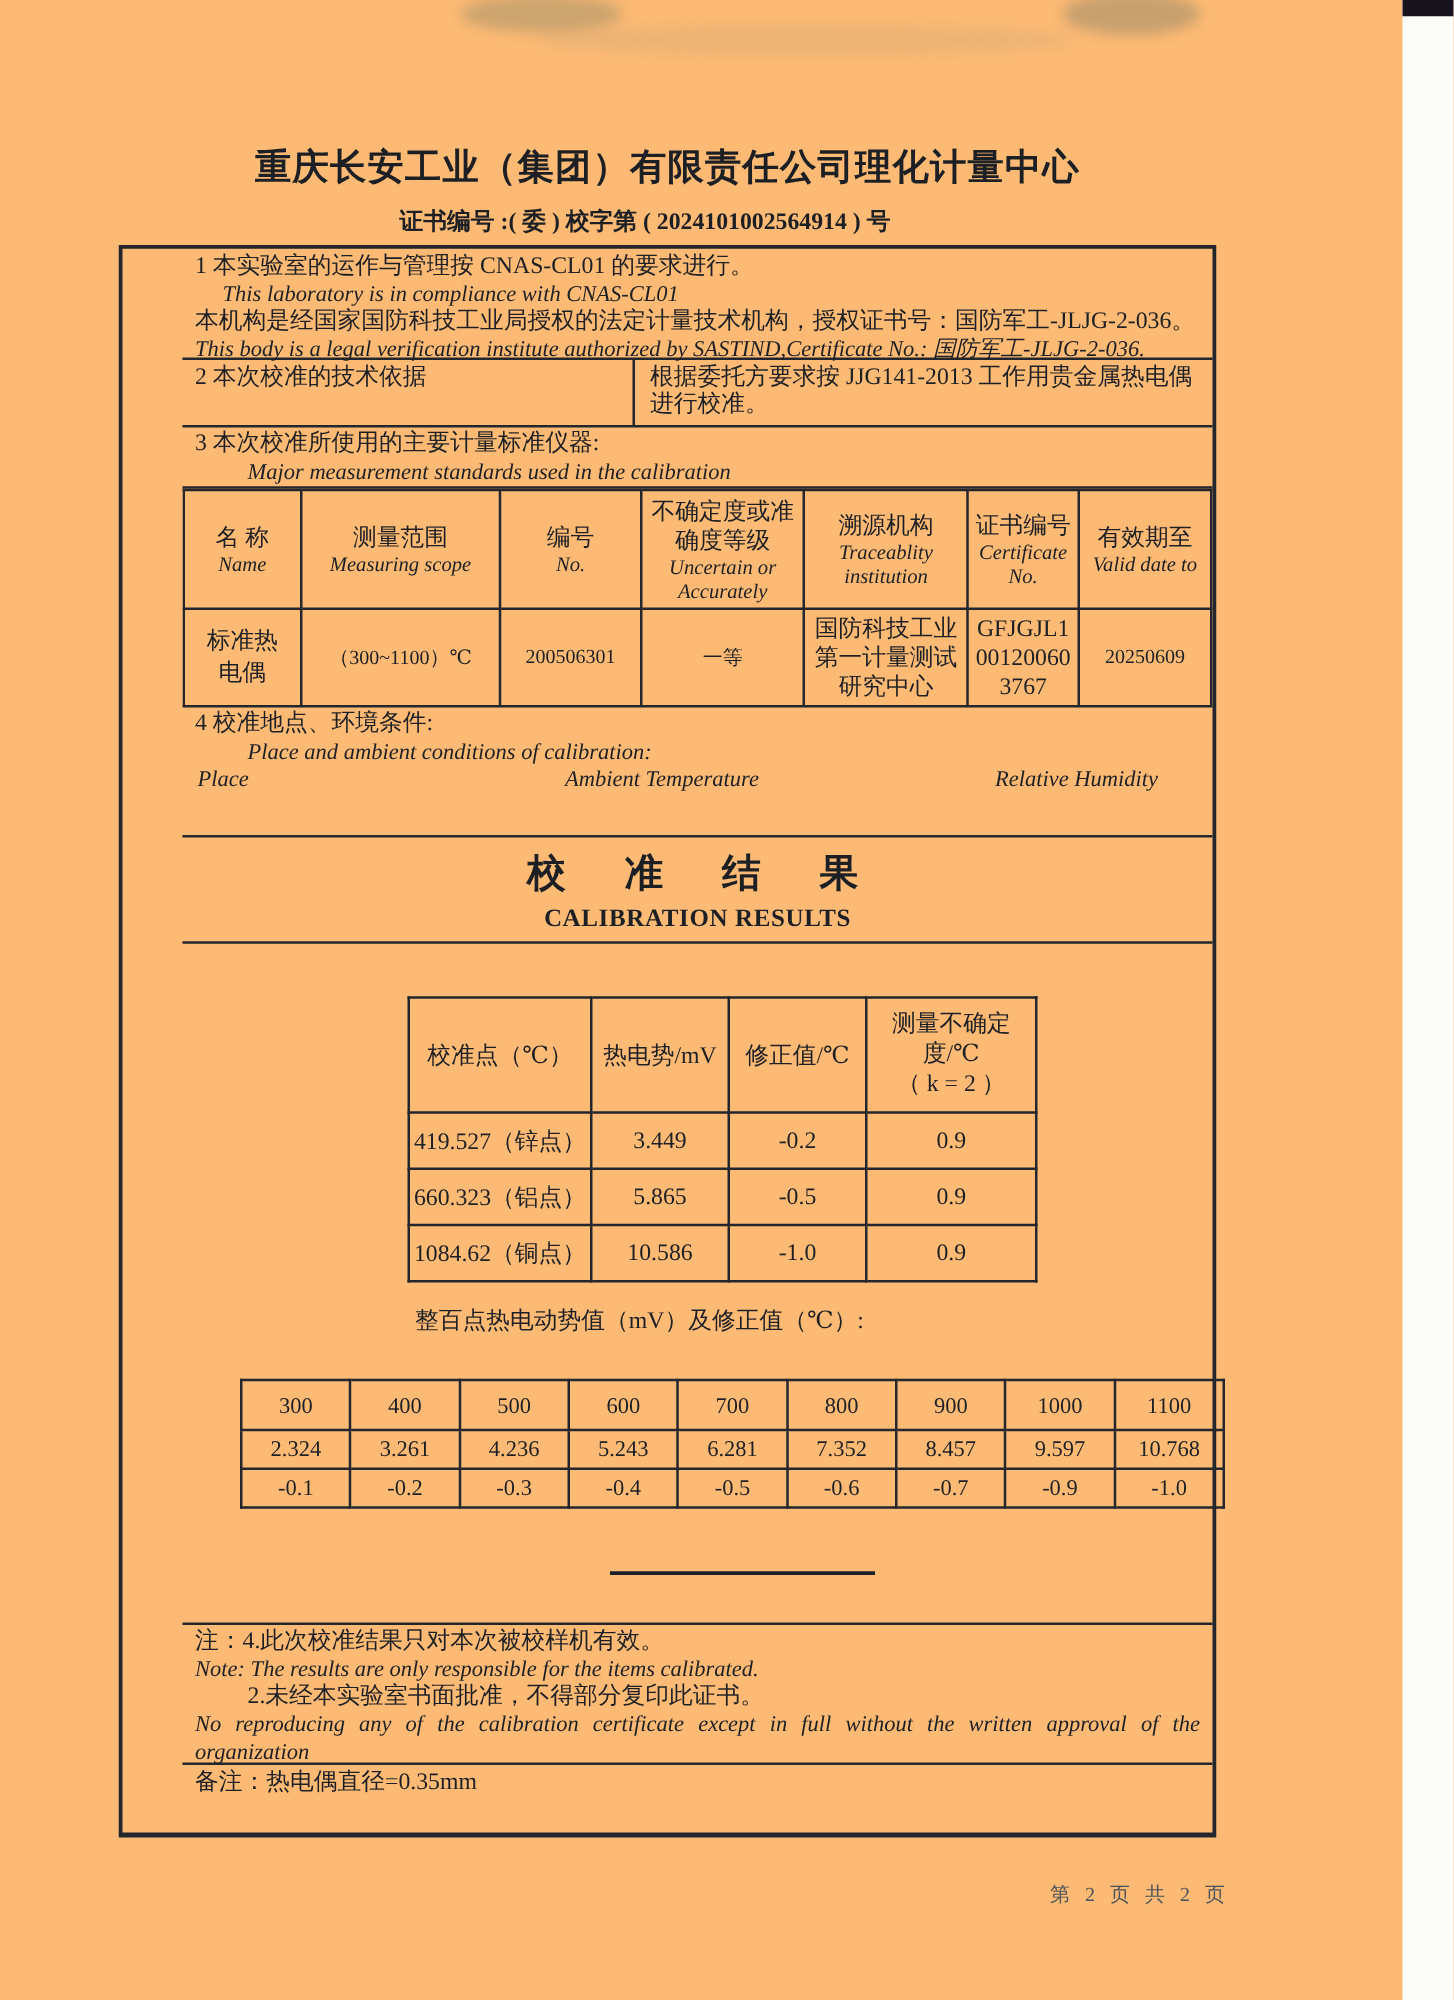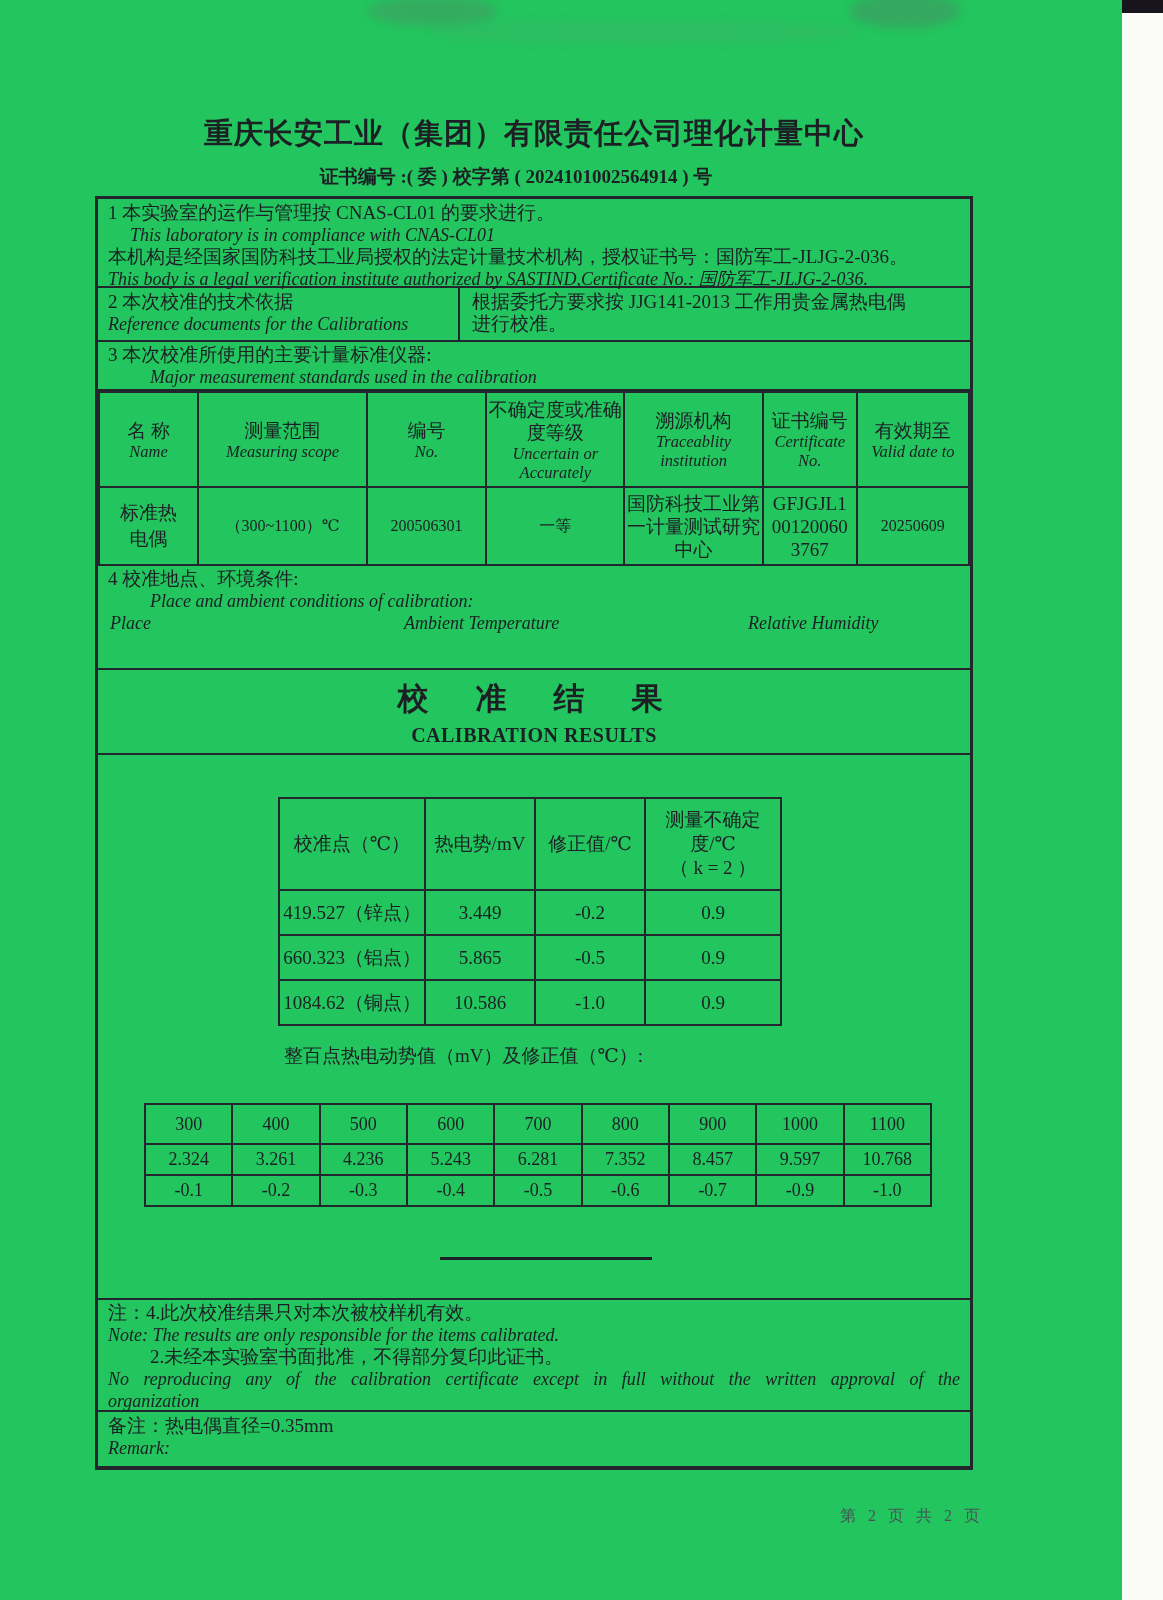--- a/index.html
+++ b/index.html
@@ -1,34 +1,34 @@
 <!DOCTYPE html>
 <html><head>
 <meta charset="utf-8">
 <style>
   * { margin:0; padding:0; box-sizing:border-box; }
   html,body { width:1163px; height:1600px; }
   body { font-family:"Liberation Serif","DejaVu Serif",serif; color:#1c2025; }
-  .page { position:relative; width:1163px; height:1600px; background:#22c55e; overflow:hidden; }
+  .page { position:relative; width:1163px; height:1600px; background:#fdba74; overflow:hidden; }
 
   
   .scan-strip { position:absolute; left:1122px; top:0; width:41px; height:1600px; background:#fbfbf8; }
   .scan-strip-bar { position:absolute; left:1122px; top:0; width:41px; height:13px; background:#18141d; }
   .smudge { position:absolute; filter:blur(5px); border-radius:50%; }
   .smudge.a { left:368px; top:-4px; width:130px; height:30px; background:rgba(95,115,100,.30); }
   .smudge.b { left:850px; top:-6px; width:110px; height:34px; background:rgba(90,110,100,.33); }
   .smudge.c { left:430px; top:20px; width:430px; height:24px; background:rgba(115,140,125,.13); }
 
   .doc-title { position:absolute; left:95px; top:114px; width:878px; text-align:center;
                font-size:29px; font-weight:bold; letter-spacing:1px; }
   .cert-no { position:absolute; left:95px; top:164px; width:878px; text-align:center;
              padding-right:36px; font-size:19px; font-weight:600; }
 
   .main-box { position:absolute; left:95px; top:196px; width:878px; height:1274px;
-              border:3px solid #23262c; border-bottom-width:4px; }
+              border:3px solid #23262c; border-bottom-width:4px;padding-left:48px; }
 
   .zh { font-size:19px; line-height:22px; }
   .en { font-style:italic; font-size:18px; line-height:22px; }
   .ind1 { padding-left:22px; }
   .ind2 { padding-left:42px; }
 
   .row { border-bottom:2px solid #23262c; }
   .s1 { height:89px; padding:3px 10px; }
   .s2 { height:54px; display:flex; }
   .s2l { width:362px; border-right:2px solid #23262c; padding:3px 10px; }
@@ -99,21 +99,20 @@
     <div class="s1 row">
       <div class="zh">1 本实验室的运作与管理按 CNAS-CL01 的要求进行。</div>
       <div class="en ind1">This laboratory is in compliance with   CNAS-CL01</div>
       <div class="zh">本机构是经国家国防科技工业局授权的法定计量技术机构，授权证书号：国防军工-JLJG-2-036。</div>
       <div class="en">This body is a legal verification institute authorized by SASTIND,Certificate No.:  国防军工-JLJG-2-036.</div>
     </div>
 
     <div class="s2 row">
       <div class="s2l">
         <div class="zh">2 本次校准的技术依据</div>
-        <div class="en">Reference documents for the Calibrations</div>
       </div>
       <div class="s2r">
         <div class="zh">根据委托方要求按 JJG141-2013   工作用贵金属热电偶</div>
         <div class="zh">进行校准。</div>
       </div>
     </div>
 
     <div class="s3 row">
       <div class="zh">3 本次校准所使用的主要计量标准仪器:</div>
       <div class="en ind2">Major measurement standards used in the calibration</div>
@@ -279,19 +278,18 @@
     <div class="s7 row">
       <div class="zh">注：4.此次校准结果只对本次被校样机有效。</div>
       <div class="en">Note:   The results are only responsible for the items calibrated.</div>
       <div class="zh ind2">2.未经本实验室书面批准，不得部分复印此证书。</div>
       <div class="en jline">No reproducing any of the calibration certificate except in full without the written approval of the</div>
       <div class="en">organization</div>
     </div>
 
     <div class="s8">
       <div class="zh">备注：热电偶直径=0.35mm</div>
-      <div class="en">Remark:</div>
     </div>
 
   </div>
 
   <div class="footer">第 2 页 共 2 页</div>
 </div>
 
 </body></html>

